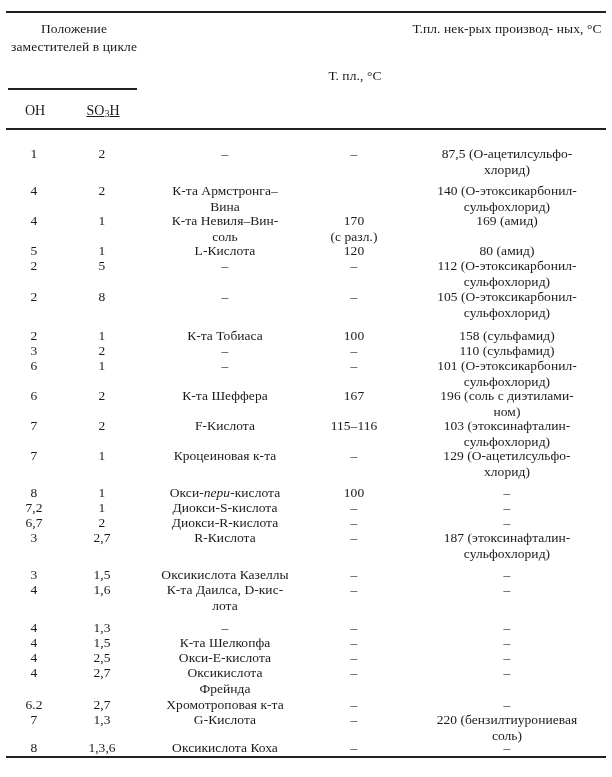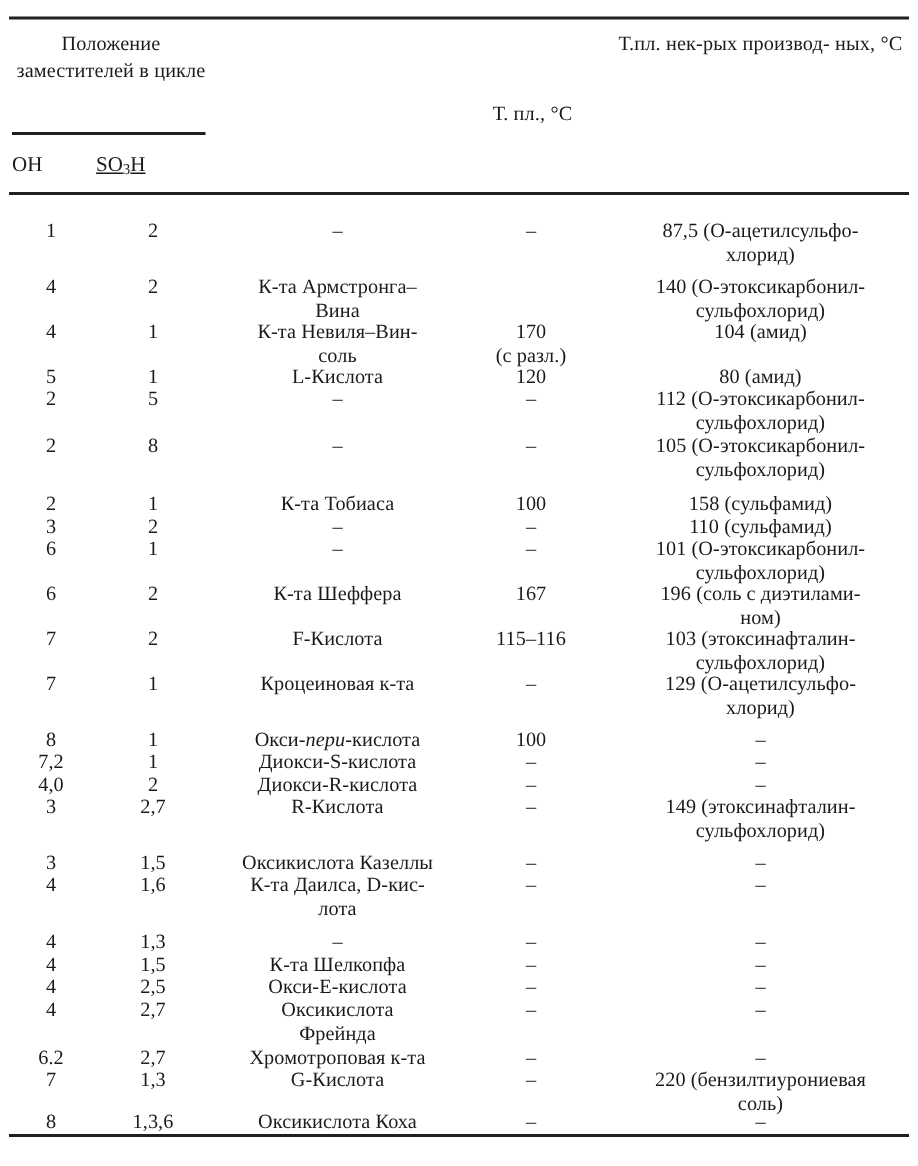--- a/index.html
+++ b/index.html
@@ -39,20 +39,21 @@
     font-size: 13.5px;
     letter-spacing: .1px;
   }
   #hdr-pos   { left: 4px;   top: 20px;  width: 140px; }
   #hdr-name  { left: 150px; top: 20px;  width: 150px; }
   #hdr-mp    { left: 300px; top: 36px;  width: 110px; margin-top: 31px; }
   #hdr-deriv { left: 404px; top: 20px;  width: 206px; }
 
   .sub-cell {
     position: absolute;
+    text-align: center;
     font-size: 14px;
     top: 103px;
   }
   #sub-oh   { left: 8px;  width: 54px; }
   #sub-so3h { left: 64px; width: 78px; text-decoration: underline; }
   #sub-so3h sub { font-size: 10px; vertical-align: -0.22em; }
 
   
   .row {
     position: absolute;
@@ -114,21 +115,21 @@
         <div class="cell c-deriv">140 (O-этоксикарбонил-
 сульфохлорид)</div>
       </div>
       <div class="row" style="top: 213px;">
         <div class="cell c-oh">4</div>
         <div class="cell c-so3h">1</div>
         <div class="cell c-name">К-та Невиля–Вин-
 соль</div>
         <div class="cell c-mp">170
 (с разл.)</div>
-        <div class="cell c-deriv">104 (амид)</div>
+        <div class="cell c-deriv">169 (амид)</div>
       </div>
       <div class="row" style="top: 243px;">
         <div class="cell c-oh">5</div>
         <div class="cell c-so3h">1</div>
         <div class="cell c-name">L-Кислота</div>
         <div class="cell c-mp">120</div>
         <div class="cell c-deriv">80 (амид)</div>
       </div>
       <div class="row" style="top: 258px;">
         <div class="cell c-oh">2</div>
@@ -200,32 +201,32 @@
         <div class="cell c-deriv">–</div>
       </div>
       <div class="row" style="top: 500px;">
         <div class="cell c-oh">7,2</div>
         <div class="cell c-so3h">1</div>
         <div class="cell c-name">Диокси-S-кислота</div>
         <div class="cell c-mp">–</div>
         <div class="cell c-deriv">–</div>
       </div>
       <div class="row" style="top: 515px;">
-        <div class="cell c-oh">4,0</div>
+        <div class="cell c-oh">6,7</div>
         <div class="cell c-so3h">2</div>
         <div class="cell c-name">Диокси-R-кислота</div>
         <div class="cell c-mp">–</div>
         <div class="cell c-deriv">–</div>
       </div>
       <div class="row" style="top: 530px;">
         <div class="cell c-oh">3</div>
         <div class="cell c-so3h">2,7</div>
         <div class="cell c-name">R-Кислота</div>
         <div class="cell c-mp">–</div>
-        <div class="cell c-deriv">149 (этоксинафталин-
+        <div class="cell c-deriv">187 (этоксинафталин-
 сульфохлорид)</div>
       </div>
       <div class="row" style="top: 567px;">
         <div class="cell c-oh">3</div>
         <div class="cell c-so3h">1,5</div>
         <div class="cell c-name">Оксикислота Казеллы</div>
         <div class="cell c-mp">–</div>
         <div class="cell c-deriv">–</div>
       </div>
       <div class="row" style="top: 582px;">

